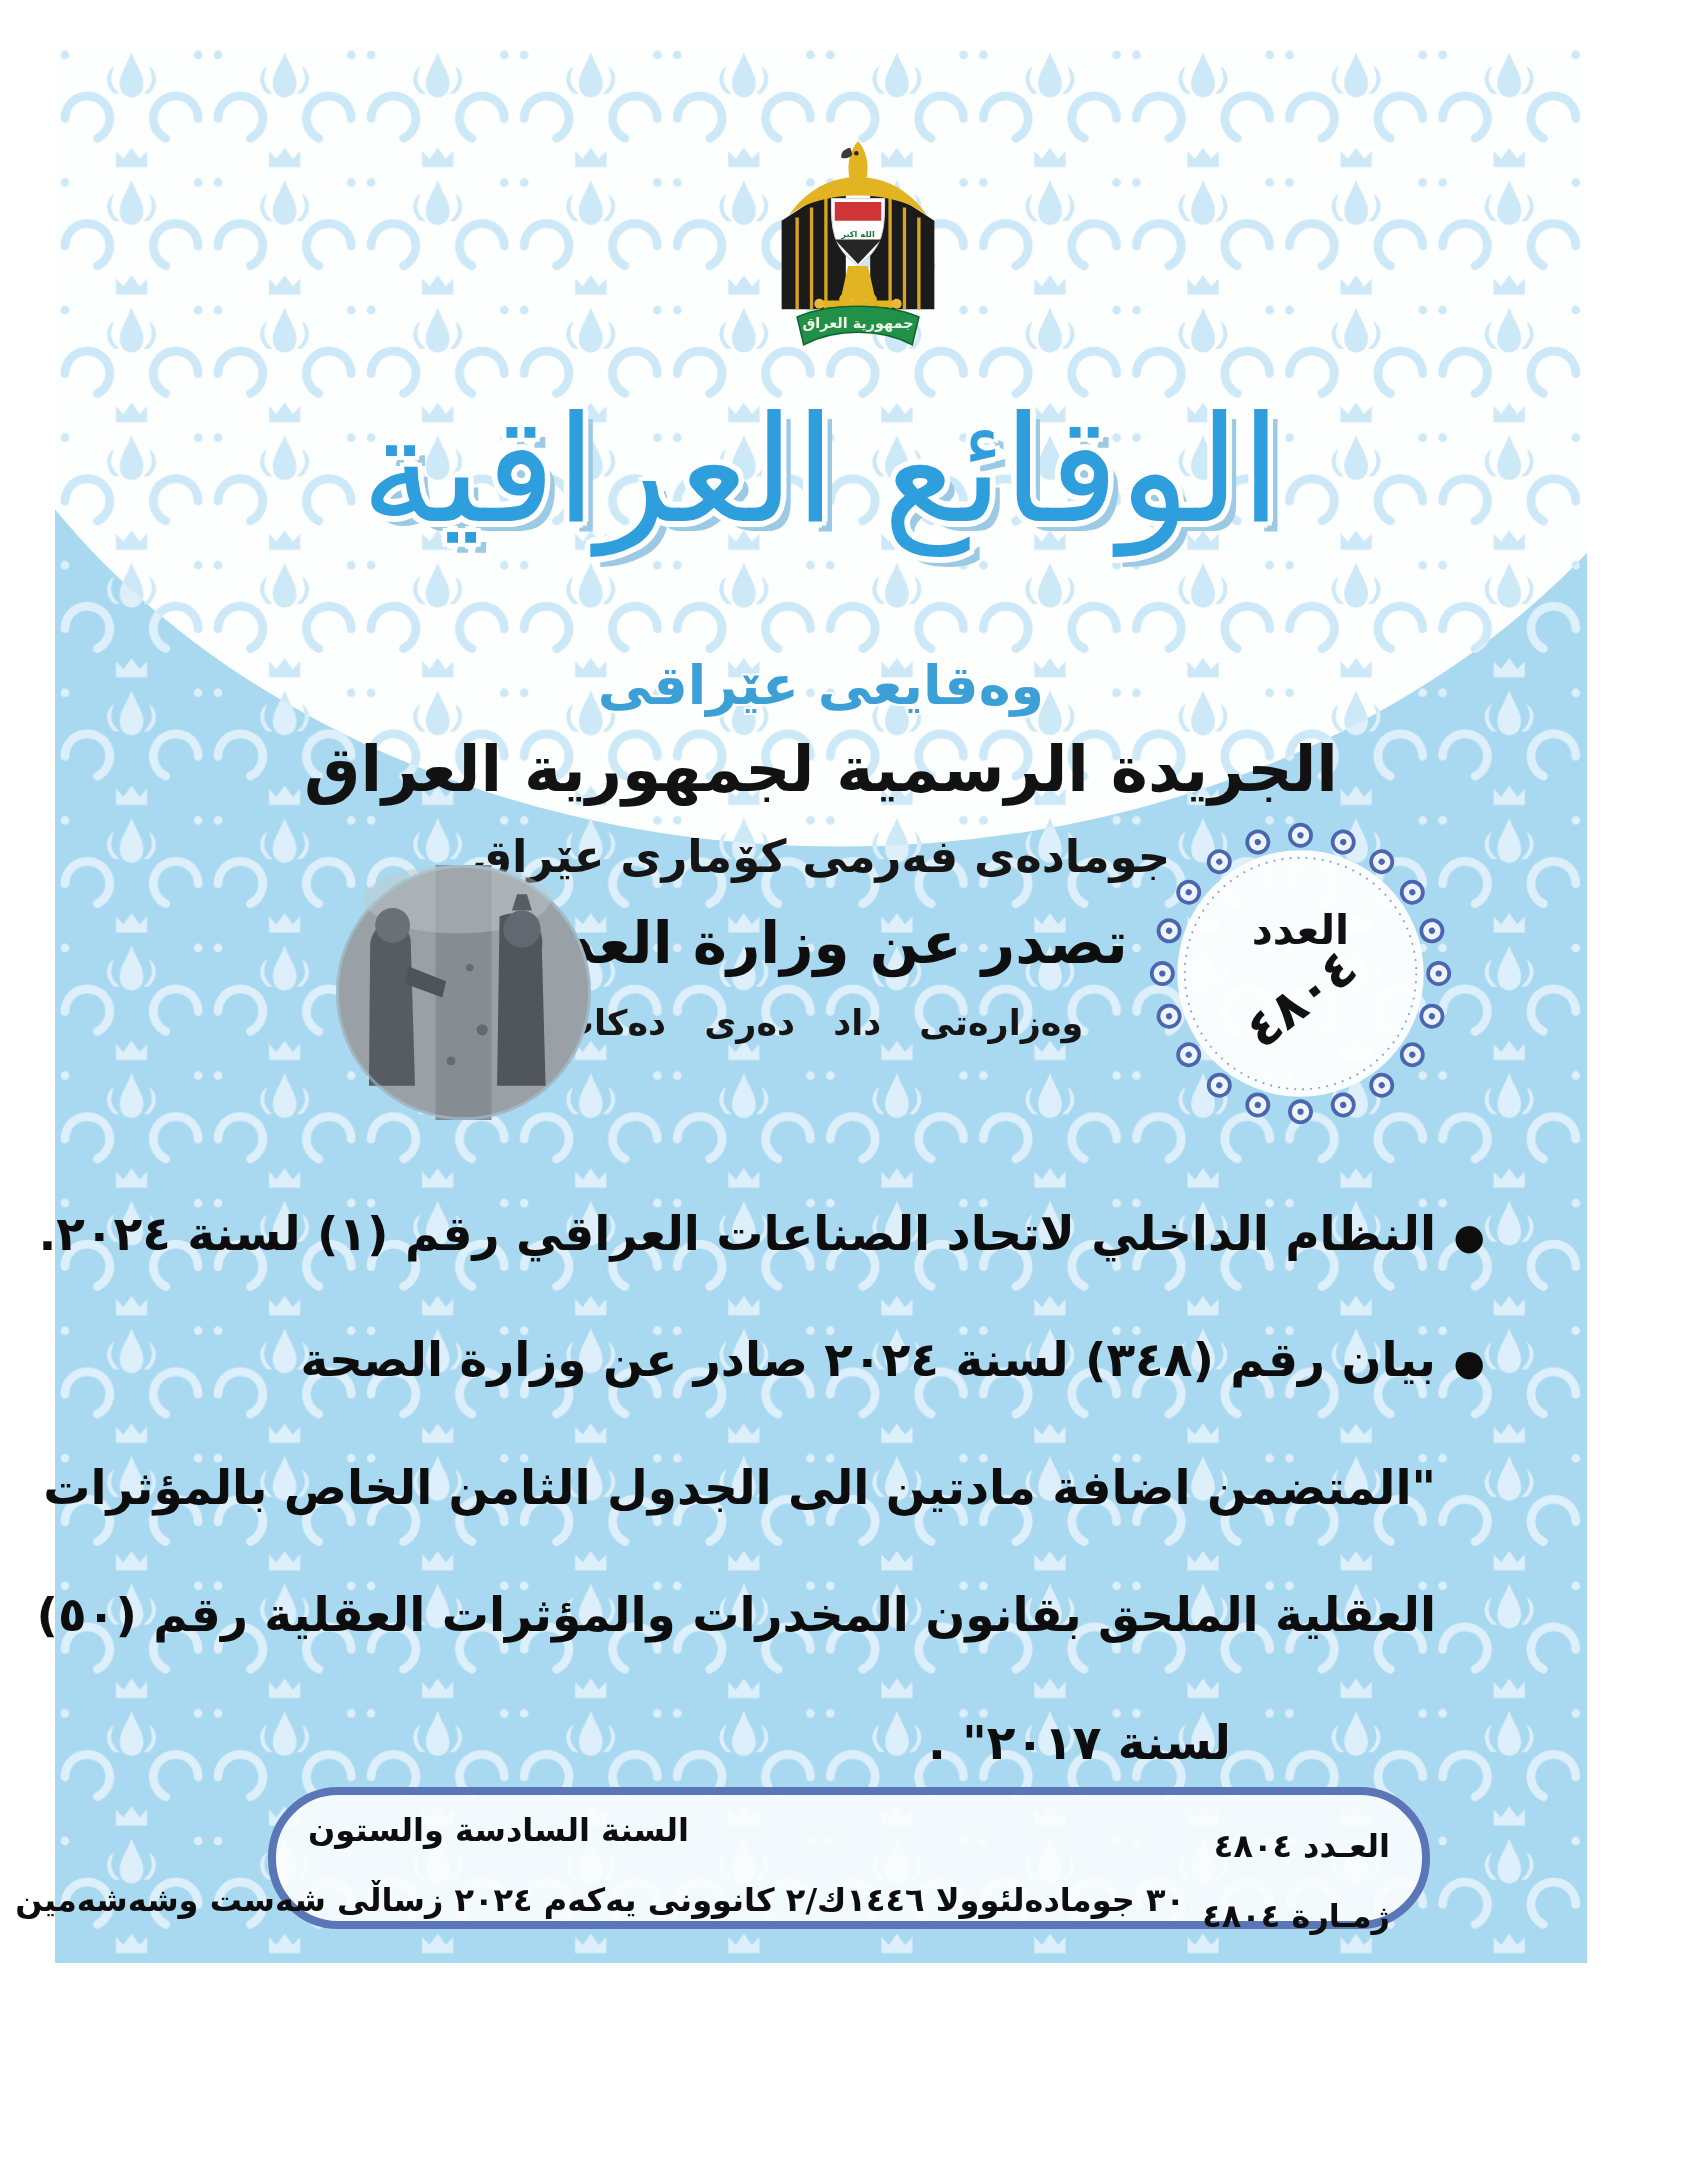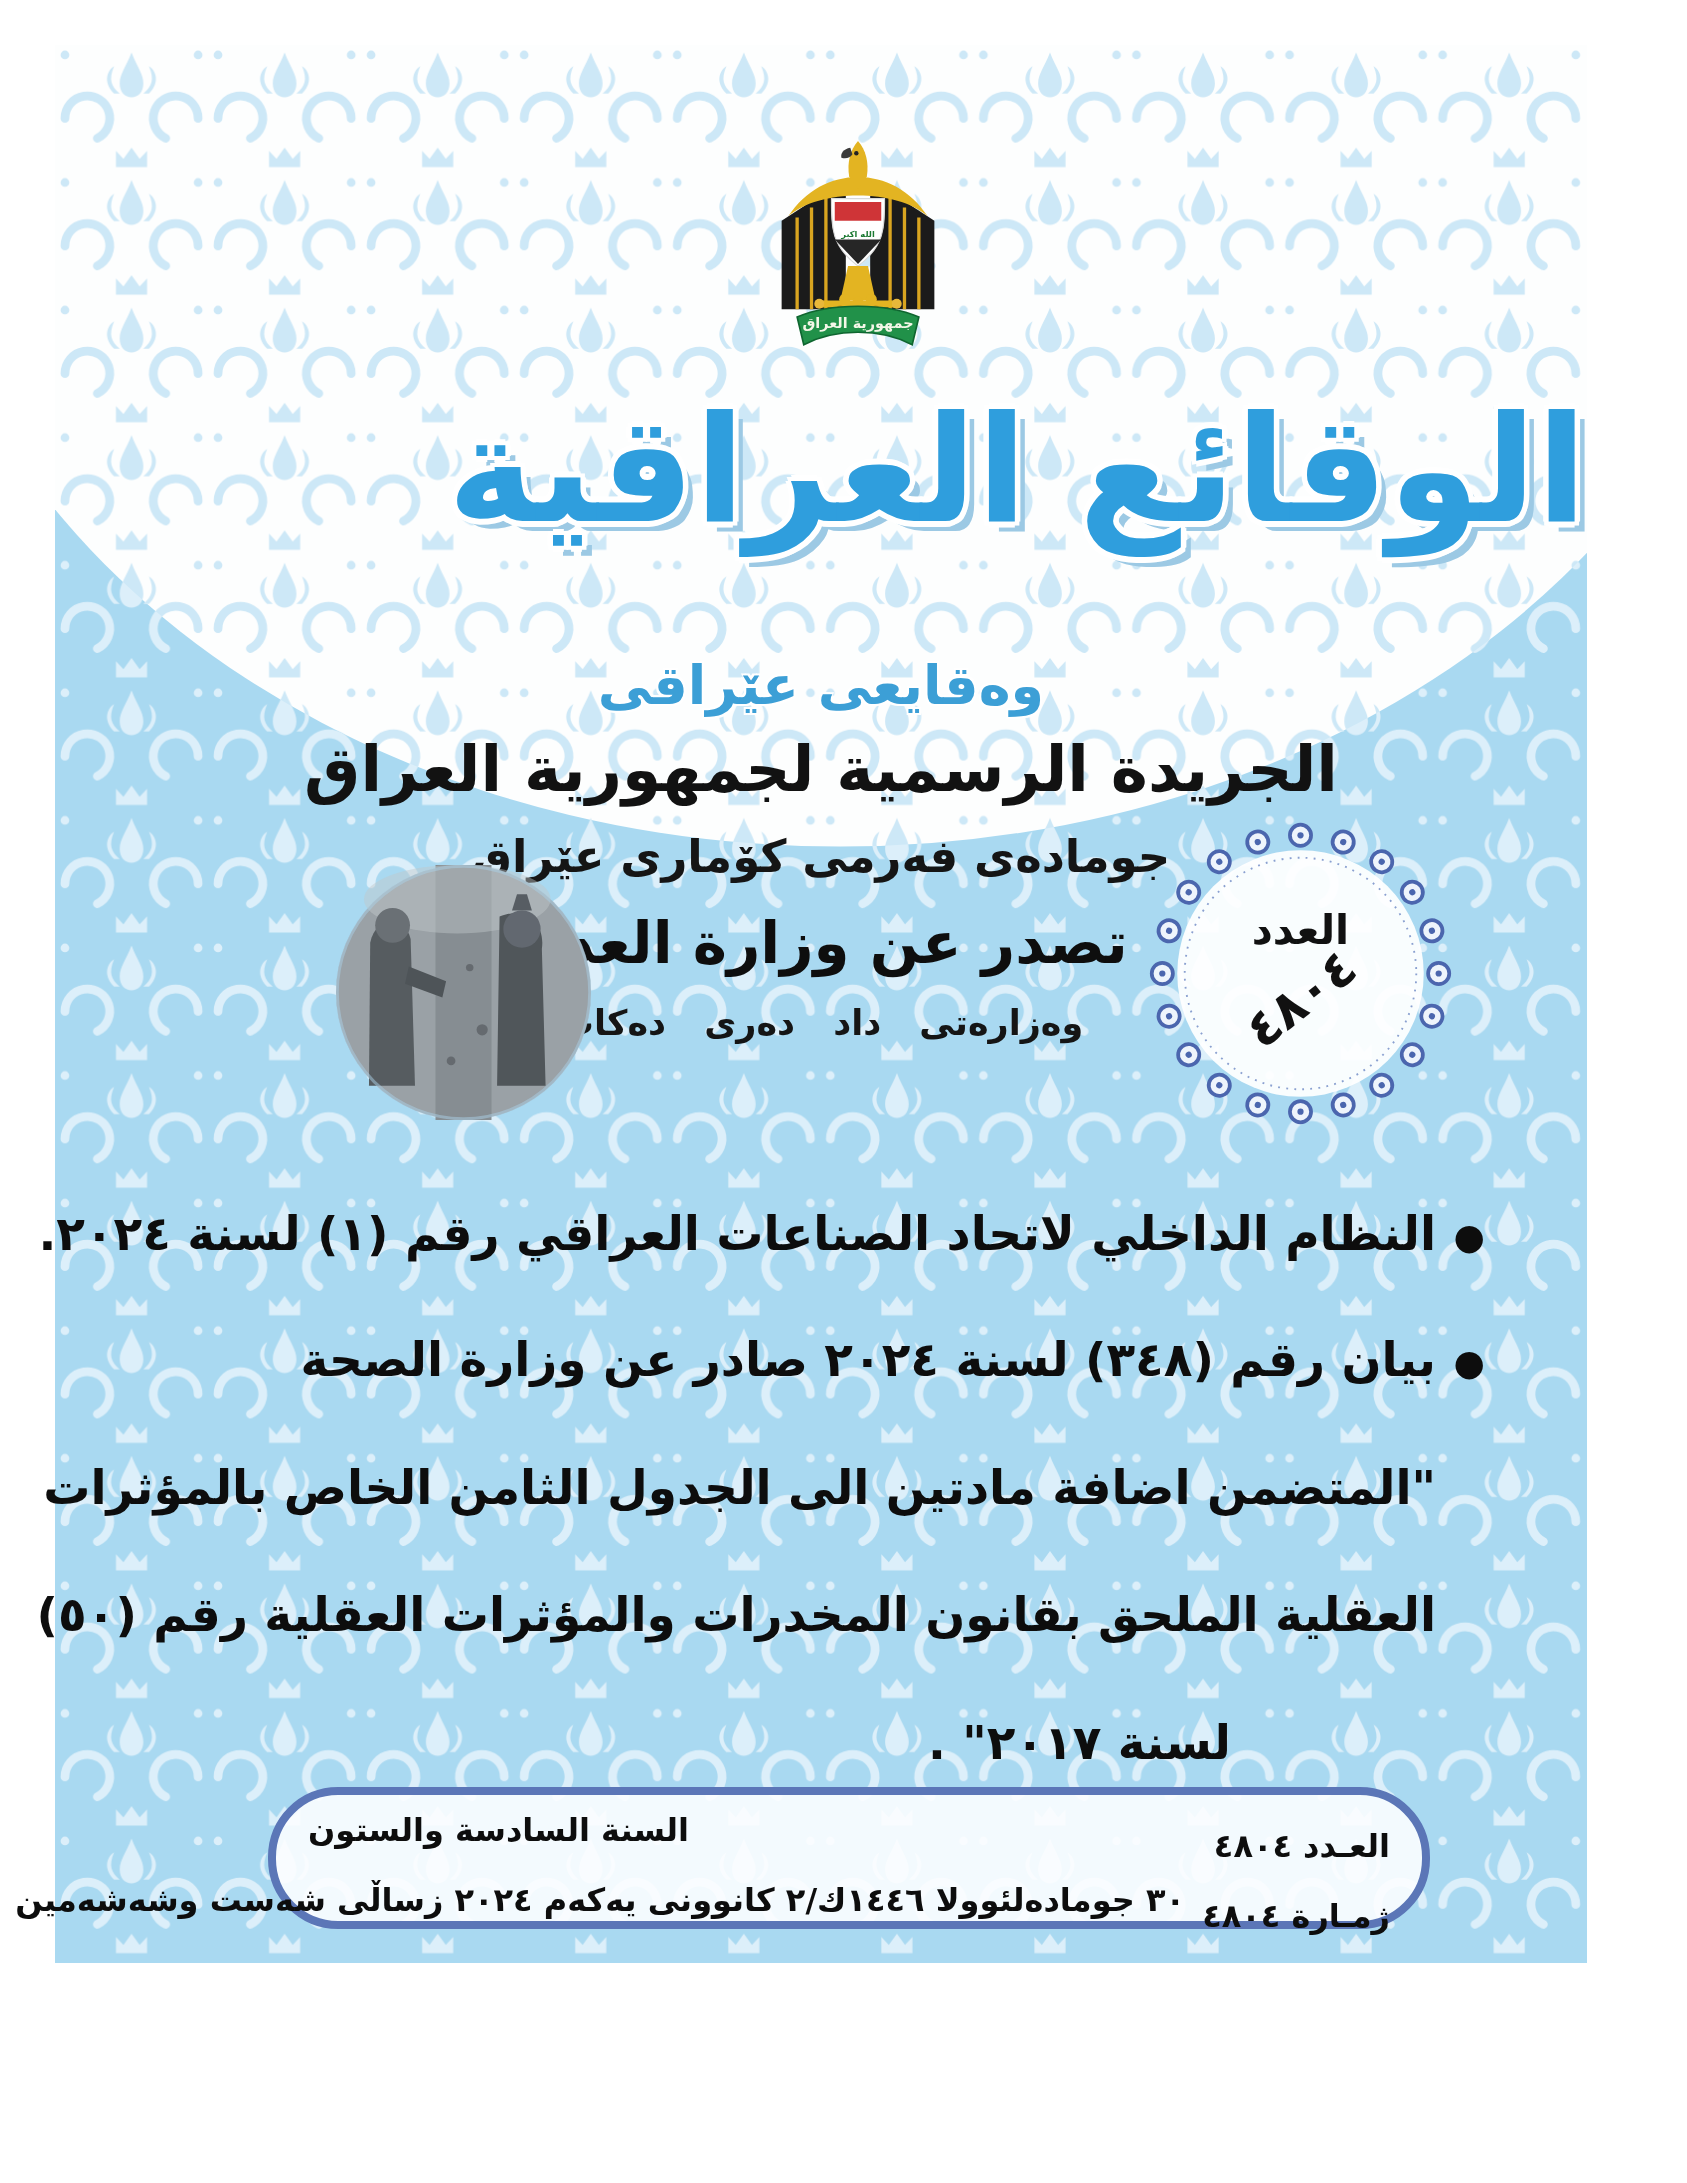--- a/index.html
+++ b/index.html
@@ -10,22 +10,22 @@
   .pattern-area { position:absolute; left:55px; top:45px; width:1532px; height:1918px; }
   .bg-svg { position:absolute; left:0; top:0; width:100%; height:100%; }
 
   .layer { position:absolute; }
 
   
   .emblem { left:720px; top:87px; width:166px; height:235px; }
 
   
   .title-ar {
-    left:0; top:339px; width:100%; direction:rtl;
-    font-size:148px; font-weight:bold; color:#2f9edd; white-space:nowrap;
+    left:0; top:339px; width:100%; text-align:center; direction:rtl;
+    font-size:148px; font-weight:normal; color:#2f9edd; white-space:nowrap;
     text-shadow:
       -4.4px -4.4px 0 #ffffff, 4.4px -4.4px 0 #ffffff, -4.4px 4.4px 0 #ffffff, 4.4px 4.4px 0 #ffffff,
       0 -5.6px 0 #ffffff, 0 5.6px 0 #ffffff, -5.6px 0 0 #ffffff, 5.6px 0 0 #ffffff,
       10px 10px 0 #9cc9e4;
   }
   .title-ku {
     left:0; top:609px; width:100%; text-align:center; direction:rtl;
     font-size:54px; font-weight:bold; color:#3c9fd6; white-space:nowrap;
     text-shadow:-1.9px -1.9px 0 #ffffff, 1.9px -1.9px 0 #ffffff, -1.9px 1.9px 0 #ffffff, 1.9px 1.9px 0 #ffffff;
   }

